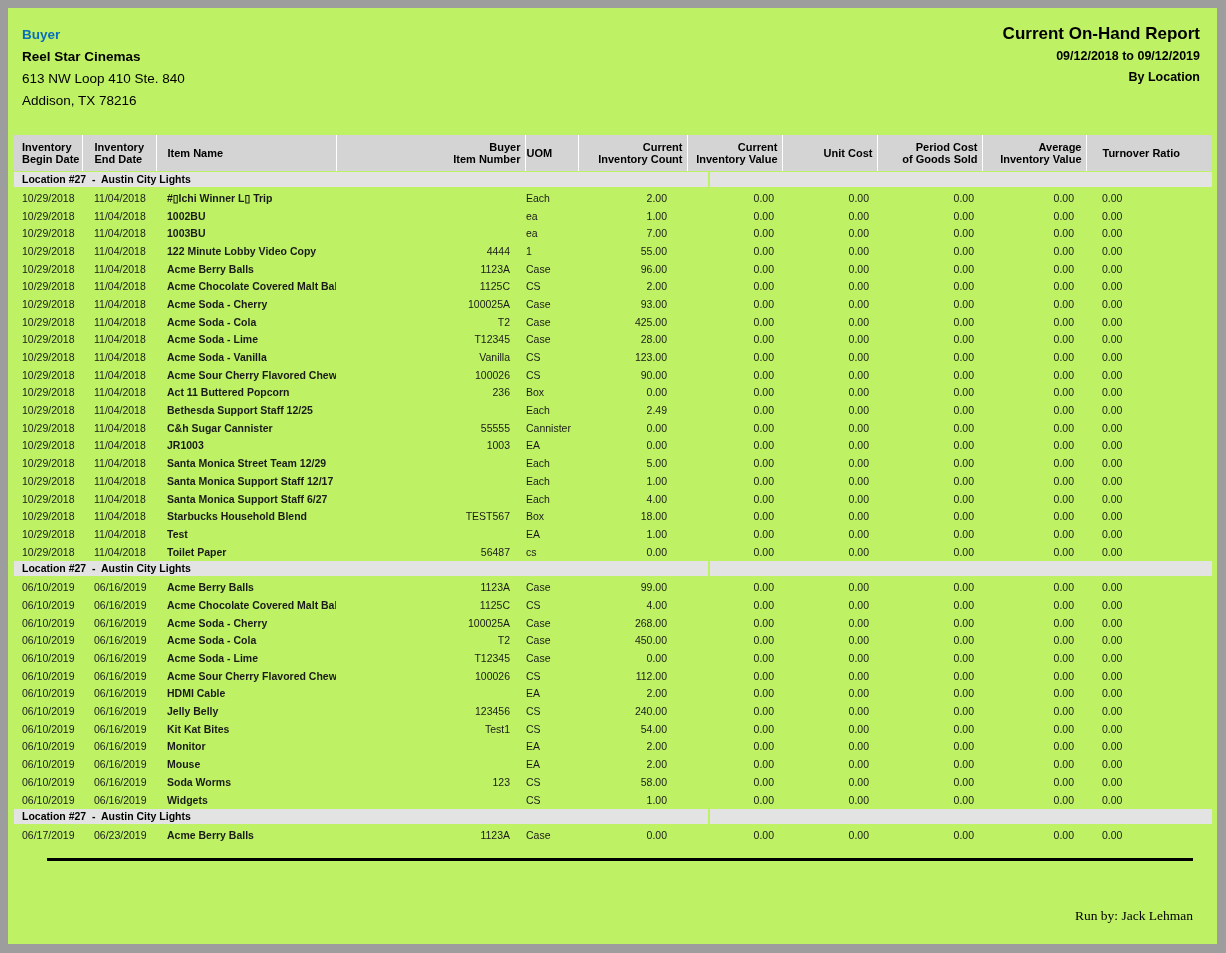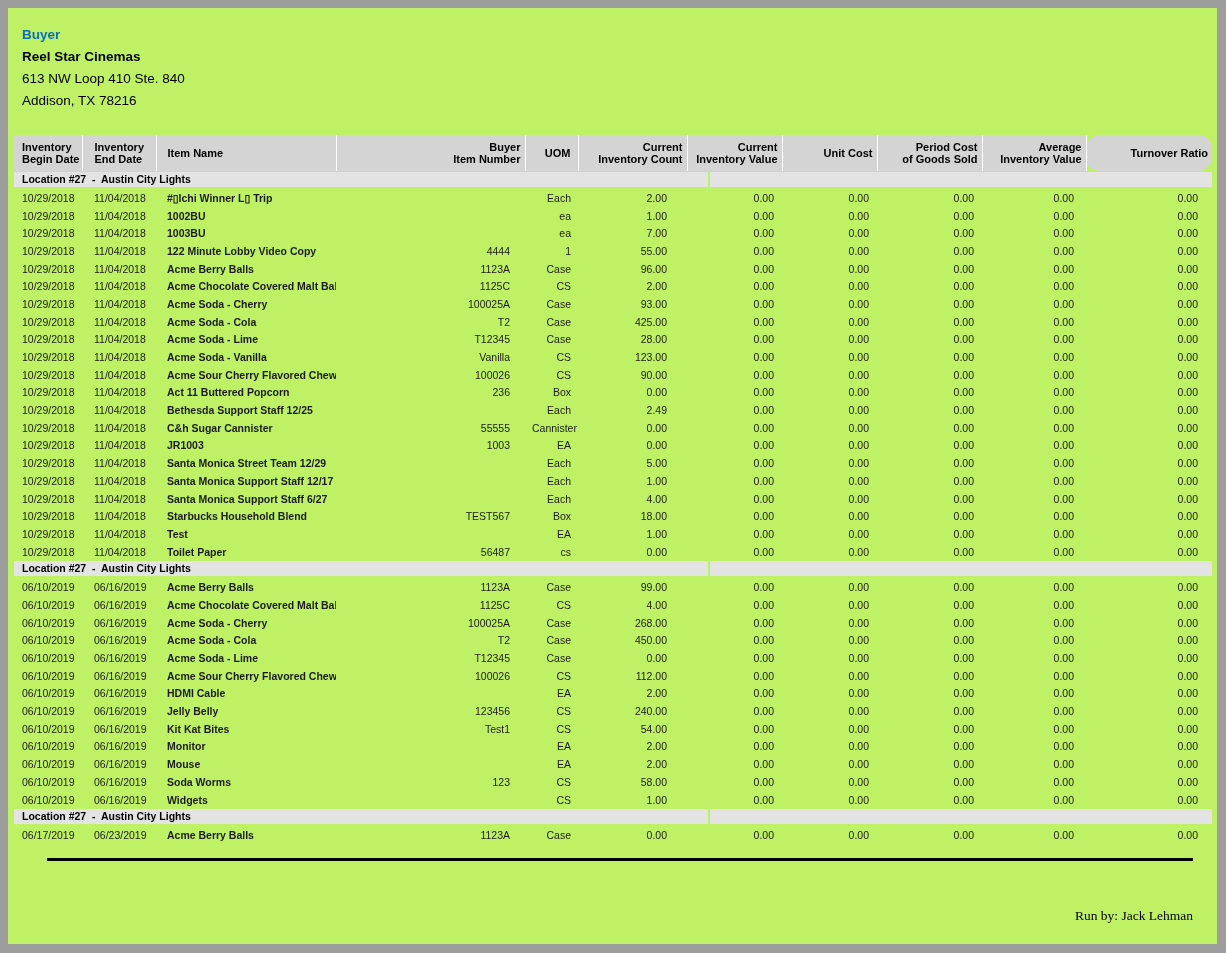--- a/index.html
+++ b/index.html
@@ -22,27 +22,27 @@
   .hdr-right .range,.hdr-right .grouping{font-size:12.5px;font-weight:bold;line-height:21px;}
   
   .tablewrap{position:absolute;left:6px;top:127px;width:1198px;}
   table.rpt{border-collapse:collapse;table-layout:fixed;width:1198px;}
   table.rpt td{overflow:hidden;}
   
   .c0{text-align:left;padding:0 2px 0 8px;}
   .c1{text-align:left;padding:0 2px 0 12px;}
   .c2{text-align:left;padding:0 2px 0 11px;font-weight:bold;}
   .c3{text-align:right;padding:0 15px 0 2px;}
-  .c4{text-align:right;padding:0 7px;}
+  .c4{text-align:left;padding:0 1px;}
   .c5{text-align:right;padding:0 20px 0 2px;}
   .c6{text-align:right;padding:0 8px 0 2px;}
   .c7{text-align:right;padding:0 8px 0 2px;}
   .c8{text-align:right;padding:0 8px 0 2px;}
   .c9{text-align:right;padding:0 12px 0 2px;}
-  .c10{text-align:right;padding:0 14px 0 16px;border-radius:14px;}
+  .c10{text-align:left;padding:0 14px 0 16px;}
   
   table.hdr td{
     background:#d4d4d4;border-right:1px solid #ffffff;
     height:36px;vertical-align:middle;
     font-size:11px;font-weight:bold;color:#000;
     white-space:pre-line;line-height:12.5px;
   }
   table.hdr td:last-child{border-right:none;}
   table.hdr .c3,table.hdr .c5,table.hdr .c6,table.hdr .c7,
   table.hdr .c8,table.hdr .c9,table.hdr .c10{padding-right:4px;}
@@ -71,20 +71,25 @@
 
 <div class="page">
 
   <div class="hdr-left">
     <div class="buyer">Buyer</div>
     <div class="company">Reel Star Cinemas</div>
     <div>613 NW Loop 410 Ste. 840</div>
     <div>Addison, TX 78216</div>
   </div>
 
+  <div class="hdr-right">
+    <div class="title">Current On-Hand Report</div>
+    <div class="range">09/12/2018 to 09/12/2019</div>
+    <div class="grouping">By Location</div>
+  </div>
 
   <div class="tablewrap">
     <table class="rpt hdr">
         <colgroup>
           <col style="width: 68px;">
           <col style="width: 74px;">
           <col style="width: 180px;">
           <col style="width: 189px;">
           <col style="width: 53px;">
           <col style="width: 109px;">

